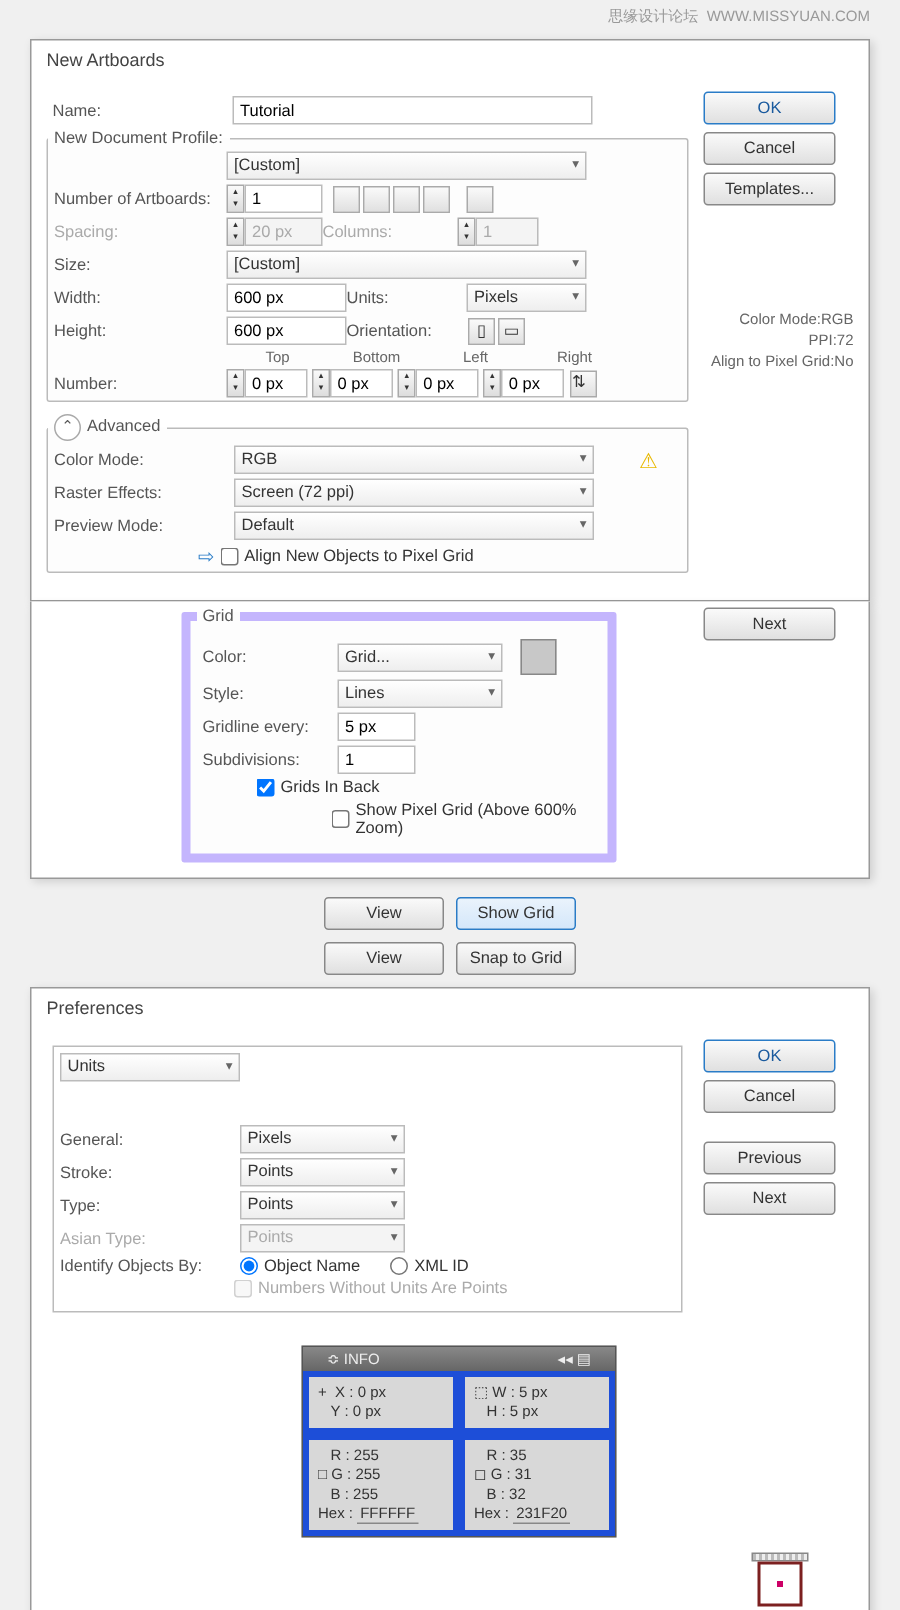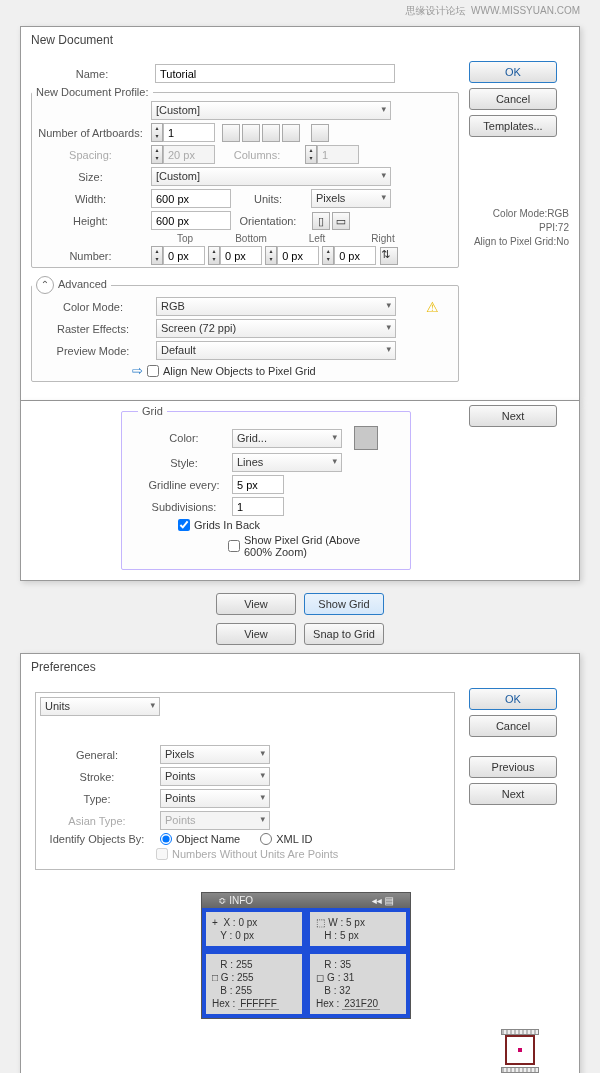--- a/index.html
+++ b/index.html
@@ -6,21 +6,21 @@
 body { font-family: "Segoe UI", Tahoma, sans-serif; font-size: 11px; background: #f0f0f0; width: 600px; color: #333; }
 .header-text { text-align: right; padding: 4px 20px; font-size: 10px; color: #999; }
 .dialog { background: #fff; border: 1px solid #999; margin: 4px 20px 12px; box-shadow: 2px 2px 6px rgba(0,0,0,0.15); }
 .dialog-title { padding: 6px 10px; font-size: 12px; color: #444; }
 .dialog-body { display: flex; padding: 8px 10px 10px; gap: 10px; }
 .left-col { flex: 1; }
 .right-col { width: 100px; }
 fieldset { border: 1px solid #bbb; border-radius: 2px; margin-bottom: 8px; background: #fdfdfd; }
 legend { font-size: 11px; color: #555; padding: 0 4px; }
 .row { display: flex; align-items: center; margin: 3px 4px; }
-.lbl { text-align: center; padding-right: 6px; color: #555; width: 120px; font-size: 11px; }
+.lbl { text-align: left; padding-right: 6px; color: #555; width: 120px; font-size: 11px; }
 .lbl.s { width: 90px; }
 .lbl.dis { color: #aaa; }
 input[type=text], .select { border: 1px solid #bbb; padding: 2px 4px; height: 19px; font-size: 11px; background: #fff; }
 .select { background: linear-gradient(#fff,#eee); position: relative; padding-right: 16px; }
 .select::after { content: "▾"; position: absolute; right: 4px; top: 2px; font-size: 9px; color: #666; }
 .select.dis { background: #f4f4f4; color: #aaa; }
 input[disabled] { background: #f4f4f4; color: #aaa; }
 .wide { width: 240px; }
 .w80 { width: 80px; }
 .w52 { width: 52px; }
@@ -46,34 +46,34 @@
 .radio { width: 12px; height: 12px; margin-right: 4px; }
 .info-panel { width: 210px; background: #d8d8d8; border: 1px solid #555; margin: 8px 0 8px 180px; font-size: 10px; }
 .info-head { background: linear-gradient(#888,#666); color: #eee; padding: 2px 16px; display: flex; justify-content: space-between; }
 .info-body { display: grid; grid-template-columns: 1fr 1fr; }
 .info-cell { border: 4px solid #1d4ed8; padding: 4px 6px; line-height: 13px; }
 .hex-box { border-bottom: 1px solid #888; padding: 0 2px; }
 .color-swatch { display: inline-block; width: 30px; height: 30px; border: 2px solid #7c2020; background: #fff; position: relative; }
 .color-swatch::after { content: ""; position: absolute; top: 11px; left: 11px; width: 4px; height: 4px; background: #c06; }
 .swatch-area { text-align: center; margin: 10px 0 0 440px; }
 .sw-handle { width: 38px; height: 6px; border: 1px solid #888; background: repeating-linear-gradient(90deg,#bbb,#bbb 2px,#eee 2px,#eee 4px); margin: 0 auto; }
-.grid-box { border: 1px solid #c4b5fd; margin: 0 48px 0 90px; padding: 6px 16px 8px; }
+.grid-box { border: 6px solid #c4b5fd; margin: 0 48px 0 90px; padding: 6px 4px 8px; }
 .pref-box { border: 1px solid #bbb; margin: 4px; }
 .icon-group { display: inline-flex; gap: 0; margin-left: 6px; }
 </style>
 </head>
 <body>
 
 <div class="header-text">
   <span>思缘设计论坛</span>&nbsp;
   <span>WWW.MISSYUAN.COM</span>
 </div>
 
 <div class="dialog">
-  <div class="dialog-title">New Document</div>
+  <div class="dialog-title">New Artboards</div>
   <div class="dialog-body">
     <div class="left-col">
       <div class="row">
         <span class="lbl">Name:</span>
         <input type="text" class="wide" value="Tutorial" style="">
       </div>
       <fieldset>
         <legend>New Document Profile:</legend>
         <div class="row">
           <span class="lbl dis" style="width:115px"></span>

